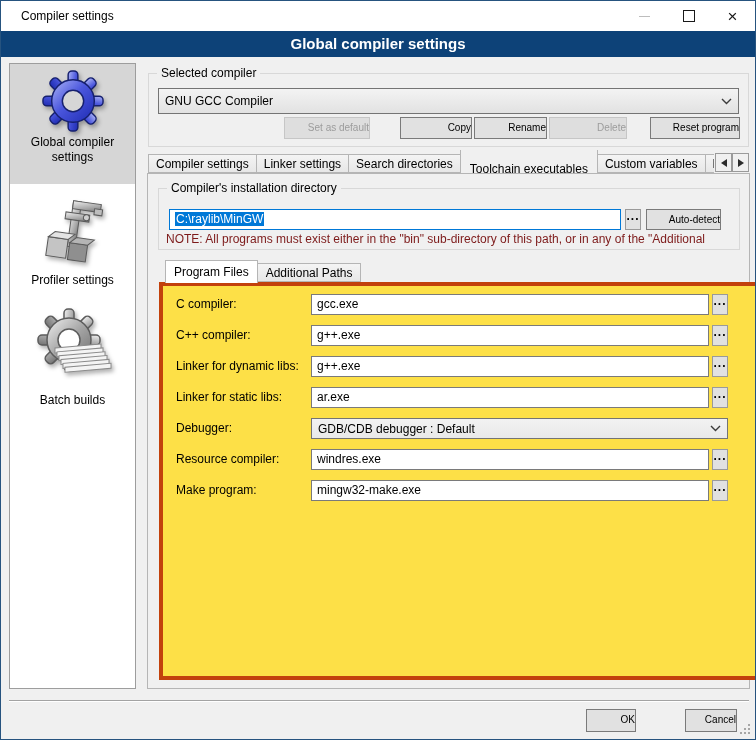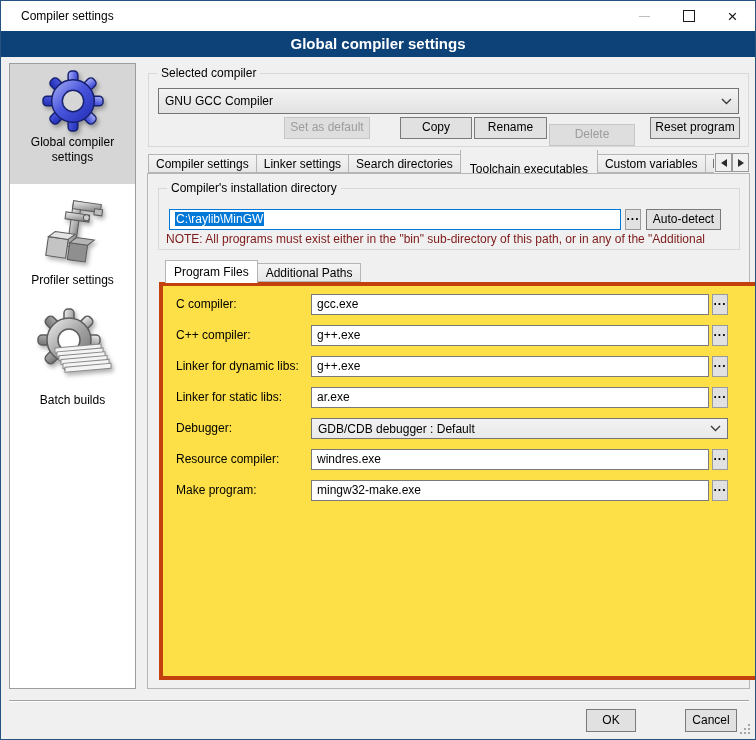--- a/index.html
+++ b/index.html
@@ -24,21 +24,21 @@
   .side-item .icon{display:block;margin:0 auto;filter:drop-shadow(2px 3px 2px rgba(0,0,0,.30));}
   .si1{top:0;height:120px;background:#d6d6d6;padding-top:6px;box-sizing:border-box;}
   .si2{top:130px;height:104px;padding-top:4px;box-sizing:border-box;}
   .si3{top:238px;height:118px;padding-top:4px;box-sizing:border-box;}
   .side-label{display:block;margin-top:3px;line-height:15px;}
   
   .grp{position:absolute;border:1px solid #d8d8d8;box-sizing:border-box;}
   .grp-label{position:absolute;top:-8px;left:8px;background:#f0f0f0;padding:0 4px;white-space:nowrap;}
   
   .btn{position:absolute;height:22px;background:#e1e1e1;border:1px solid #7a7a7a;box-sizing:border-box;
-       text-align:center;line-height:19px;font-size:12px;cursor:default;}
+       text-align:right;line-height:19px;font-size:10px;cursor:default;}
   .btn.disabled{border-color:#c6c6c6;background:#dedede;color:#9c9c9c;}
   .tfield{position:absolute;height:21px;background:#ffffff;border:1px solid #7a7a7a;box-sizing:border-box;
           line-height:19px;padding:0 5px;white-space:nowrap;overflow:hidden;}
   .combo{position:absolute;height:22px;background:linear-gradient(#f3f3f3,#e2e2e2);border:1px solid #747474;
          box-sizing:border-box;display:flex;align-items:center;padding:12px 6px;}
   .combo .chev{margin-left:auto;display:flex;}
   .mini{position:absolute;width:16px;height:21px;background:#e1e1e1;border:1px solid #9a9a9a;box-sizing:border-box;
         text-align:center;line-height:13px;font-weight:bold;letter-spacing:1px;}
   
   .tabs{position:absolute;left:147px;top:149px;width:566px;height:23px;display:flex;align-items:flex-end;overflow:hidden;}
@@ -179,21 +179,21 @@
       <span>GNU GCC Compiler</span>
       <span class="chev">
         <svg width="11" height="7" viewBox="0 0 11 7">
             <polyline points="1,1 5.5,5.5 10,1" fill="none" stroke="#3c3c3c" stroke-width="1.4"></polyline>
           </svg>
       </span>
     </div>
     <div class="btn disabled" style="left:135px;top:43px;width:86px;">Set as default</div>
     <div class="btn" style="left:251px;top:43px;width:72px;">Copy</div>
     <div class="btn" style="left:325px;top:43px;width:73px;">Rename</div>
-    <div class="btn disabled" style="left:400px;top:43px;width:86px;margin-top:7px;">Delete</div>
+    <div class="btn disabled" style="left:400px;top:43px;width:78px;">Delete</div>
     <div class="btn" style="left:501px;top:43px;width:90px;">Reset program</div>
   </div>
 
   <div class="tabs">
     <span class="tab">Compiler settings</span>
     <span class="tab">Linker settings</span>
     <span class="tab">Search directories</span>
     <span class="tab active">Toolchain executables</span>
     <span class="tab">Custom variables</span>
     <span class="tab">Build</span>

